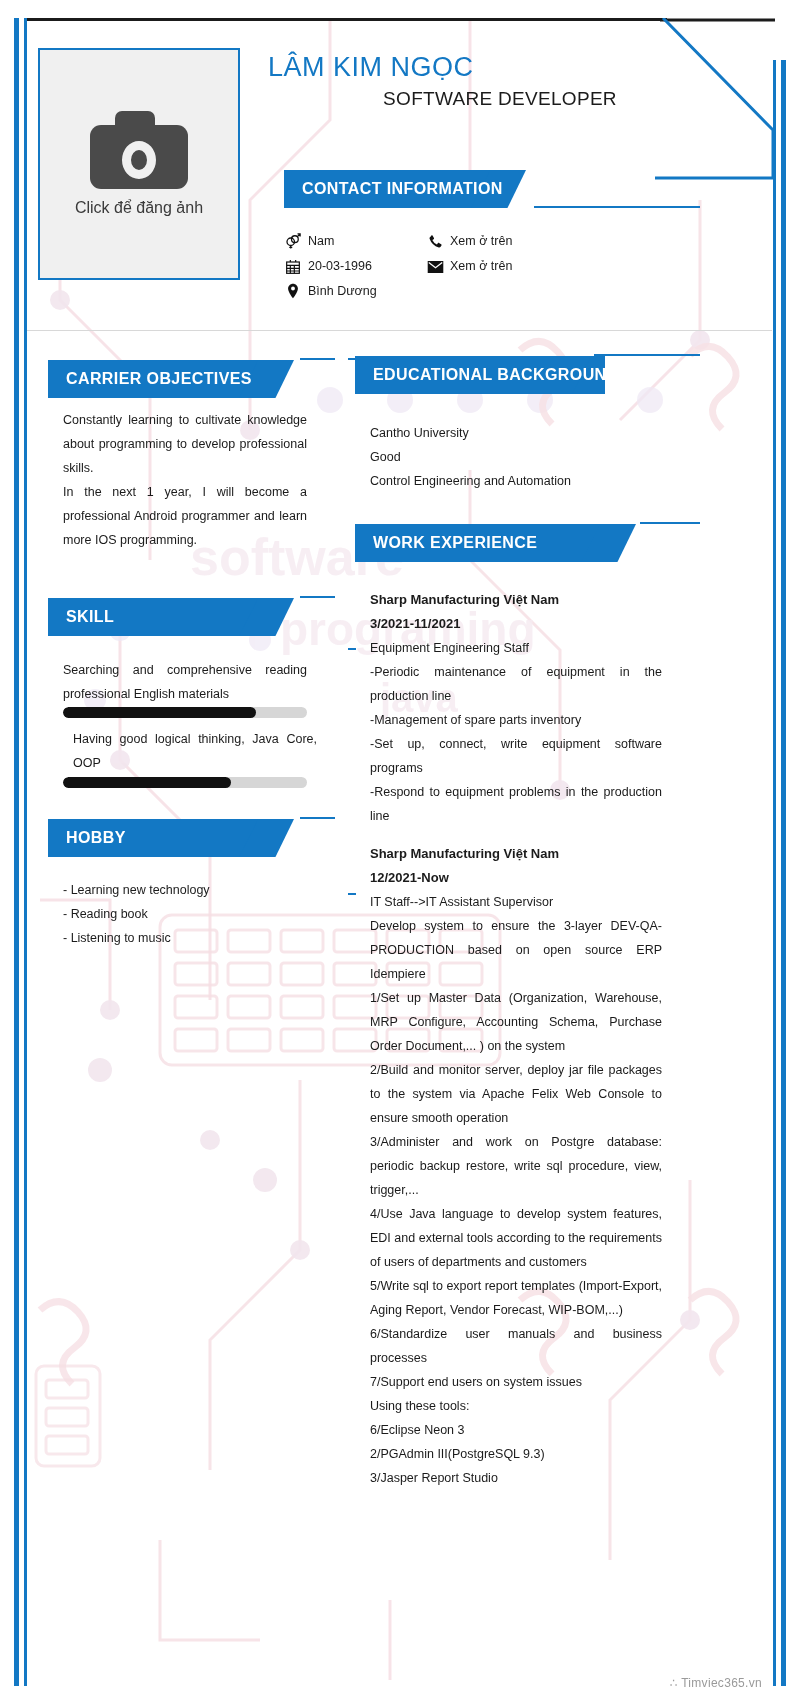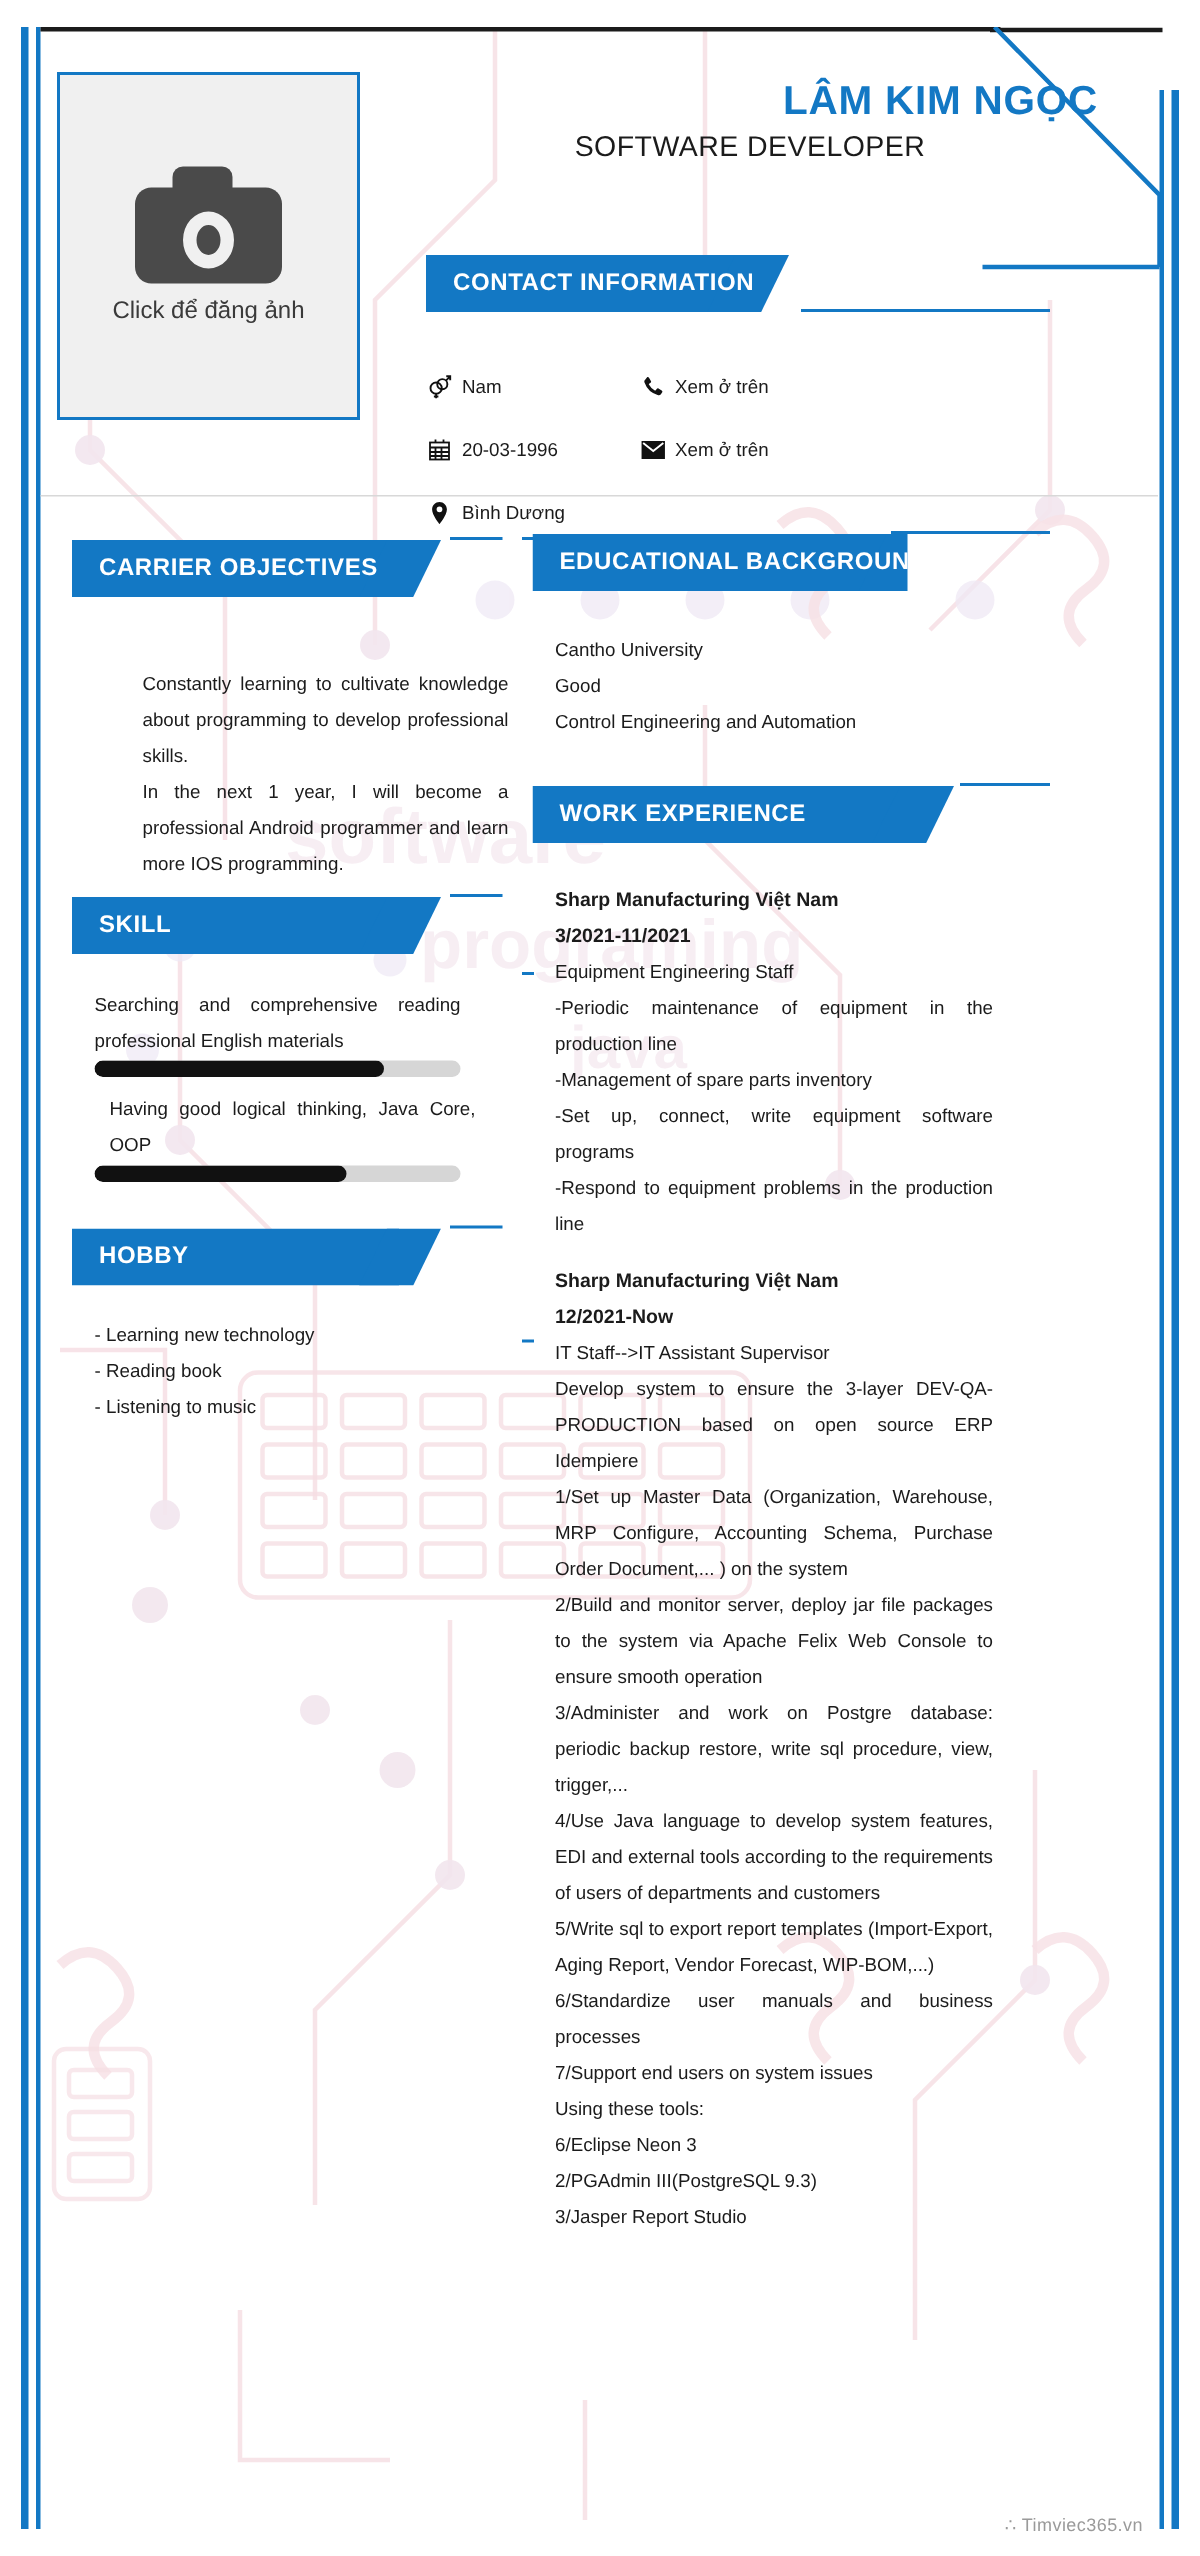--- a/index.html
+++ b/index.html
@@ -33,22 +33,22 @@
     cursor:pointer;
   }
   .cam{width:98px;height:78px;position:relative;margin-bottom:10px;}
   .cam-body{position:absolute;left:0;top:14px;width:98px;height:64px;background:#4a4a4a;border-radius:11px;}
   .cam-bump{position:absolute;left:25px;top:0;width:40px;height:20px;background:#4a4a4a;border-radius:7px 7px 0 0;}
   .cam-lens{position:absolute;left:32px;top:30px;width:34px;height:38px;border:9px solid #f0f0f0;border-radius:50%;box-sizing:border-box;}
   .photo-label{font-size:16px;color:#3a3a3a;}
 
   
   .name{
-    position:absolute;left:292px;top:52px;width:440px;text-align:right;
-    font-size:27px;font-weight:bold;color:#1378c4;letter-spacing:.5px;
+    position:absolute;left:268px;top:52px;width:440px;text-align:left;
+    font-size:27px;font-weight:normal;color:#1378c4;letter-spacing:.5px;
   }
   .job{
     position:absolute;left:280px;top:88px;width:440px;text-align:center;
     font-size:19px;color:#1b1b1b;letter-spacing:.3px;
   }
 
   
   .banner{position:absolute;height:38px;color:#fff;font-size:16px;font-weight:bold;
           letter-spacing:.4px;display:flex;align-items:center;overflow:hidden;}
   .banner .bar{position:absolute;left:0;top:0;height:100%;background:#1378c4;}
@@ -61,21 +61,21 @@
   .just{
     position:absolute;font-size:12.5px;line-height:24px;text-align:justify;
     text-justify:inter-word;color:#1b1b1b;
   }
   .just p{margin:0;}
   .left-just{text-align:left;}
 
   
   .pbar{position:absolute;height:11px;background:#d6d6d6;border-radius:6px;overflow:hidden;}
   .pbar .fill{height:100%;background:#111;border-radius:6px;}
-  .crow{display:flex;align-items:center;height:25px;margin-top:17px;}
+  .crow{display:flex;align-items:center;height:25px;}
   .cicon{width:30px;text-align:center;font-size:15px;color:#111;display:inline-block;}
   .cicon svg{vertical-align:middle;}
   .ctxt{font-size:12.5px;color:#1b1b1b;}
   .c-col1{position:absolute;left:278px;top:228px;width:170px;}
   .c-col2{position:absolute;left:420px;top:228px;width:230px;}
 
   
   .wtitle{font-weight:bold;font-size:13px;line-height:24px;}
   .footer{
     position:absolute;right:38px;bottom:14px;font-size:12px;color:#9a9a9a;
@@ -258,21 +258,21 @@
     </div>
   </div>
 
   <div class="banner" style="left:48px;top:360px;width:265px;">
     <div class="bar" style="width:218px;"></div>
     <div class="tail" style="left:210px;"></div>
     <span class="txt">CARRIER OBJECTIVES</span>
   </div>
   <div class="banner-rule" style="left:300px;top:358px;width:35px;"></div>
 
-  <div class="just" style="left:63px;top:444px;width:244px;margin-left:32px;">
+  <div class="just" style="left:63px;top:408px;width:244px;">
     <p>Constantly learning to cultivate knowledge about programming to develop professional skills.</p>
     <p>In the next 1 year, I will become a professional Android programmer and learn more IOS programming.</p>
   </div>
 
   <div class="banner" style="left:48px;top:598px;width:265px;">
     <div class="bar" style="width:218px;"></div>
     <div class="tail" style="left:210px;"></div>
     <span class="txt">SKILL</span>
   </div>
   <div class="banner-rule" style="left:300px;top:596px;width:35px;"></div>

